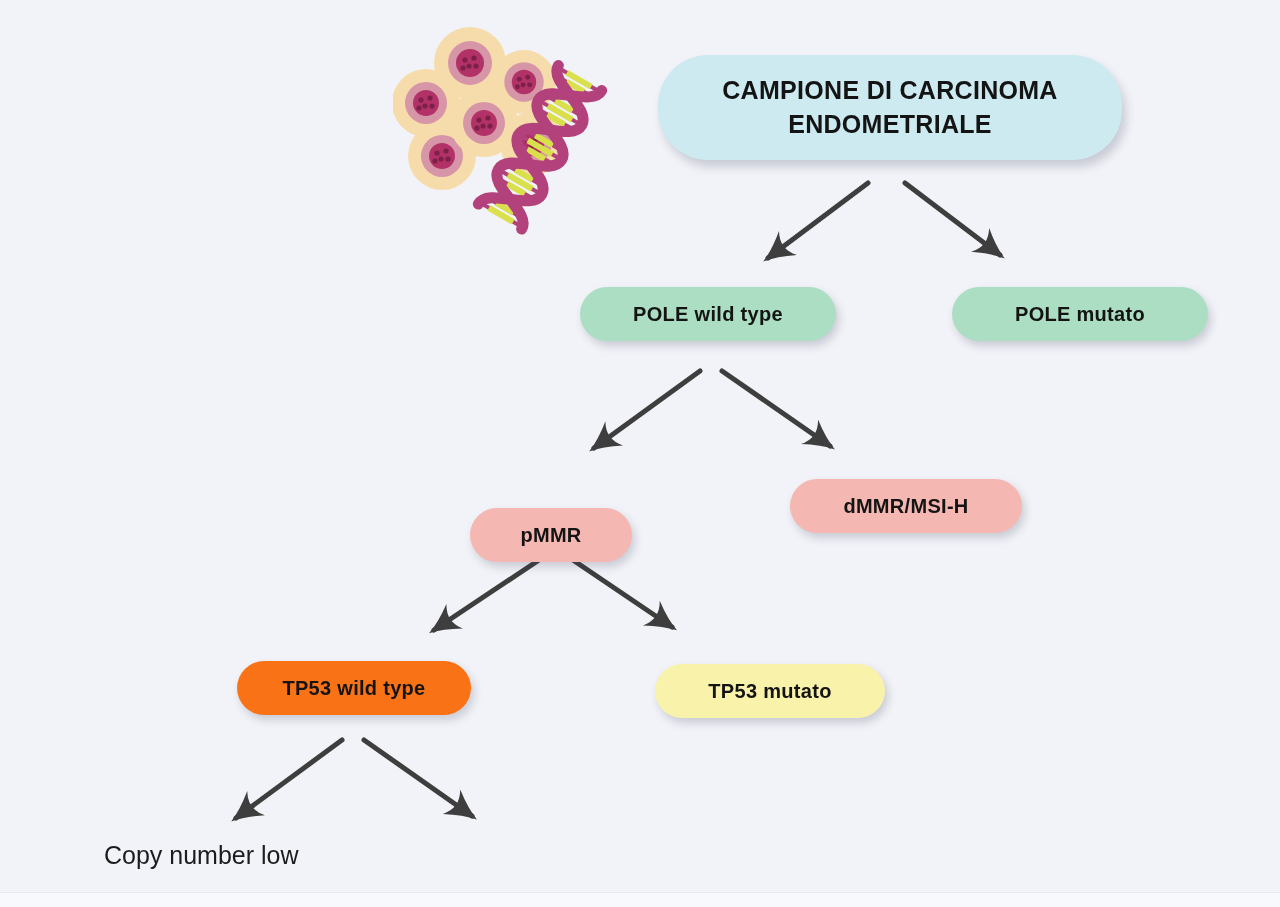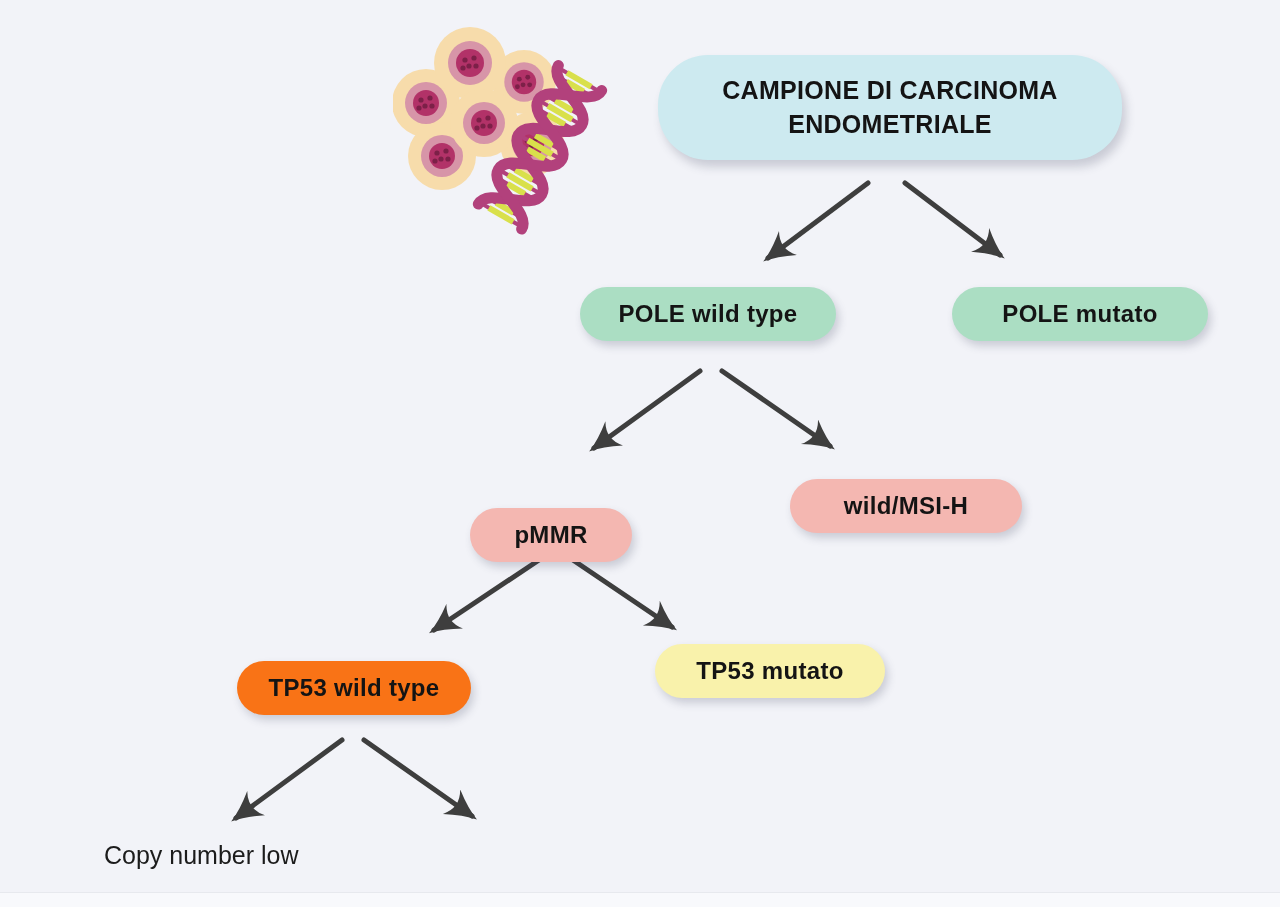--- a/index.html
+++ b/index.html
@@ -28,28 +28,28 @@
     width: 464px; height: 105px;
     border-radius: 50px;
     font-size: 25px;
     line-height: 1.35;
     padding: 0 28px;
     box-shadow: 4px 7px 10px rgba(60, 65, 90, 0.22);
   }
   .node-pill {
     height: 54px;
     border-radius: 27px;
-    font-size: 24px;
+    font-size: 20px;
   }
   .node-pole-wt  { left: 580px; top: 287px; width: 256px; }
   .node-pole-mut { left: 952px; top: 287px; width: 256px; }
   .node-pmmr     { left: 470px; top: 477px; width: 162px; margin-top: 31px; }
   .node-dmmr     { left: 790px; top: 479px; width: 232px; }
   .node-tp53-wt  { left: 237px; top: 661px; width: 234px; }
-  .node-tp53-mut { left: 655px; top: 644px; width: 230px; }
+  .node-tp53-mut { left: 655px; top: 664px; width: 230px; }
   .leaf-label {
     position: absolute;
     font-size: 25px;
     font-weight: 400;
     color: #1c1c1c;
     white-space: nowrap;
   }
   .leaf-low  { left: 104px;  top: 841px; }
   .leaf-high { left: 409px; top: 841px; }
   .arrows-layer, .illustration {
@@ -207,21 +207,21 @@
   </svg>
 
   <div class="node node-root" style="background-color: rgb(205, 234, 240);">CAMPIONE DI CARCINOMA ENDOMETRIALE</div>
 
   <div class="node node-pill node-pole-wt" style="background-color: rgb(171, 222, 195);">POLE wild type</div>
 
   <div class="node node-pill node-pole-mut" style="background-color: rgb(171, 222, 195);">POLE mutato</div>
 
   <div class="node node-pill node-pmmr" style="background-color: rgb(244, 183, 177);">pMMR</div>
 
-  <div class="node node-pill node-dmmr" style="background-color: rgb(244, 183, 177);">wild/MSI-H</div>
+  <div class="node node-pill node-dmmr" style="background-color: rgb(244, 183, 177);">dMMR/MSI-H</div>
 
   <div class="node node-pill node-tp53-wt" style="background-color: #f97316;">TP53 wild type</div>
 
   <div class="node node-pill node-tp53-mut" style="background-color: rgb(249, 242, 171);">TP53 mutato</div>
 
   <div class="leaf-label leaf-low">Copy number low</div>
 
 
   <div class="bottom-edge"></div>
 </div>

